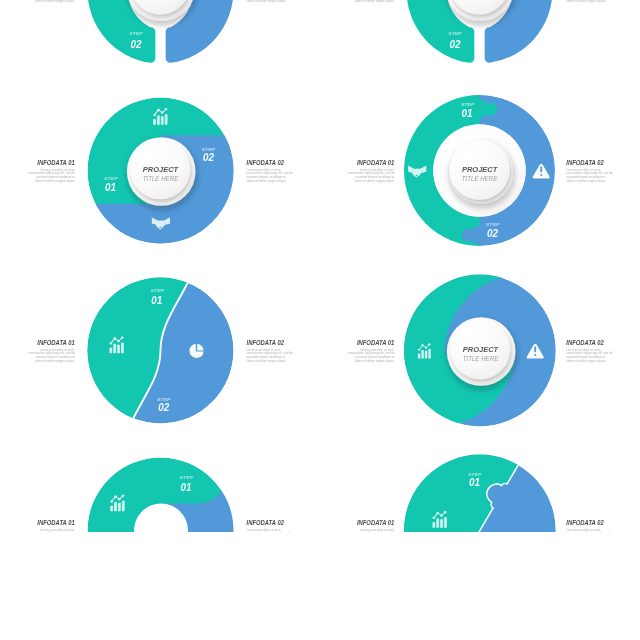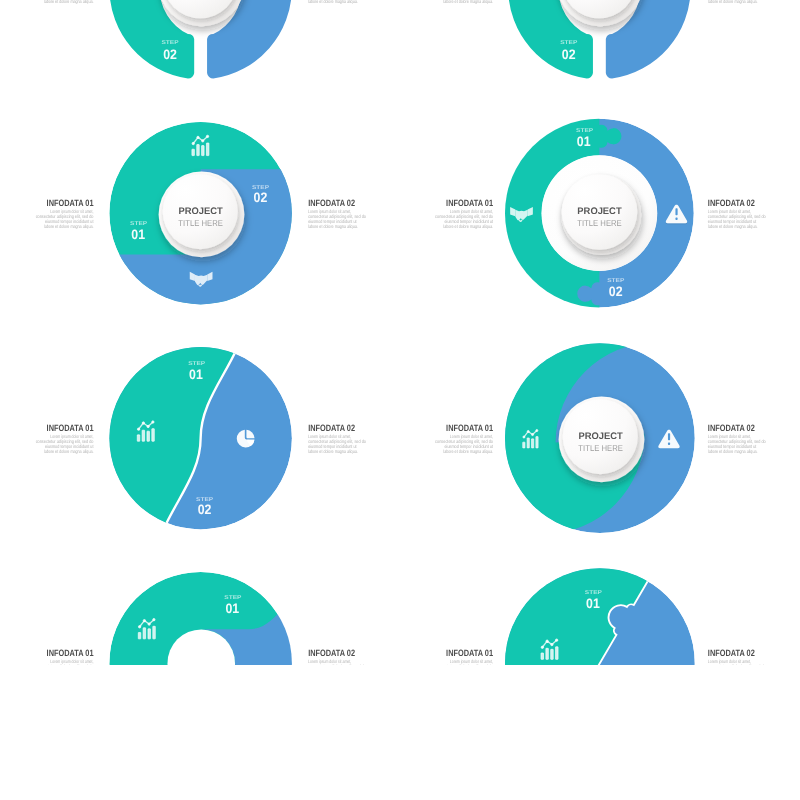--- a/index.html
+++ b/index.html
@@ -1,17 +1,17 @@
 <!DOCTYPE html>
 <html><head>
 <meta charset="utf-8">
 <style>
   html,body{margin:0;padding:0;background:#ffffff;}
   body{width:640px;height:640px;overflow:hidden;font-family:"Liberation Sans",sans-serif;}
-  .stage{position:relative;width:640px;height:532px;background:#ffffff;overflow:hidden;}
+  .stage{position:relative;width:640px;height:532px;background:#ffffff;overflow:hidden;font-style:italic;}
   svg.board{position:absolute;left:0;top:0;display:block;}
   text{font-family:"Liberation Sans",sans-serif;}
   .t-head{font-size:7.4px;font-weight:bold;fill:#4d4d4d;}
   .t-body{font-size:3.9px;fill:#b0b0b0;}
   .t-step{font-size:4.4px;fill:#ffffff;fill-opacity:0.62;font-weight:bold;}
   .t-num{font-size:11px;font-weight:bold;fill:#ffffff;fill-opacity:0.95;}
   .t-pt{font-size:7.6px;font-weight:bold;fill:#575757;}
   .t-pb{font-size:6.8px;fill:#9e9e9e;}
 </style>
 </head>

